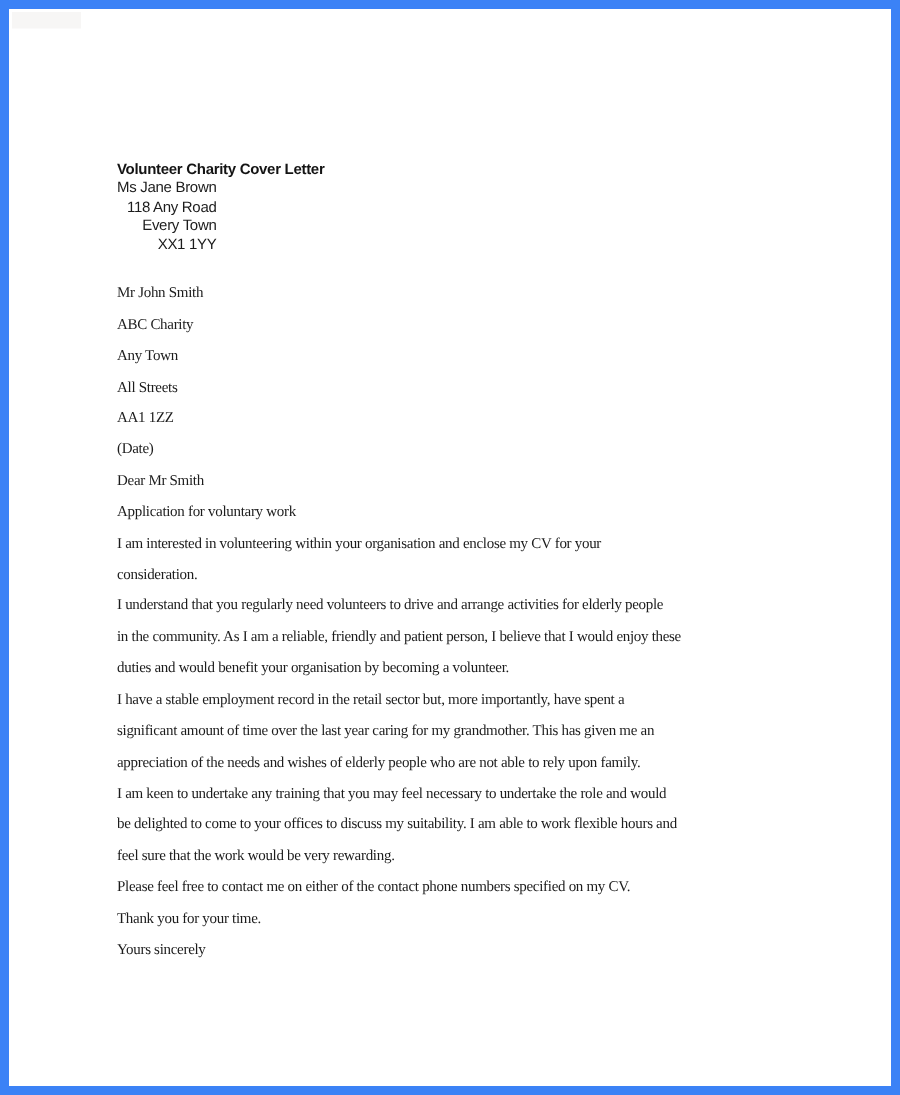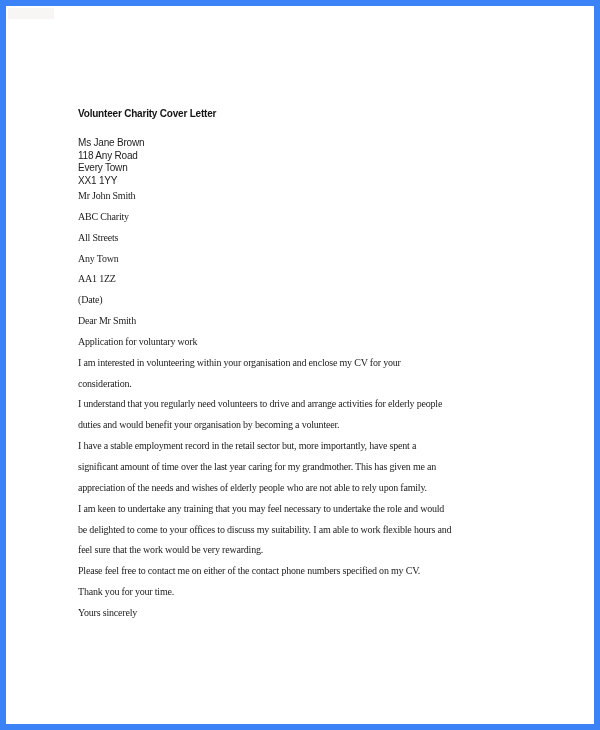--- a/index.html
+++ b/index.html
@@ -36,25 +36,26 @@
     font-size: 10px;
     font-weight: bold;
     line-height: 12px;
     letter-spacing: -0.2px;
     color: #141414;
     white-space: nowrap;
   }
   .sender {
     position: absolute;
     left: 72px;
-    top: 131px;
+    top: 114px;
     font-size: 10px;
     line-height: 12.5px;
     letter-spacing: -0.2px;
     white-space: nowrap;
+    text-align: right;
   }
   .letter-lines {
     position: absolute;
     left: 72px;
     top: 180px;
     width: 460px;
     font-size: 10px;
     line-height: 20.85px;
     letter-spacing: -0.2px;
     font-family: Liberation Serif, serif;
@@ -73,31 +74,32 @@
   <div class="sender">
     <div class="ln">Ms Jane Brown</div>
     <div class="ln">118 Any Road</div>
     <div class="ln">Every Town</div>
     <div class="ln">XX1 1YY</div>
   </div>
 
   <div class="letter-lines">
     <div class="ln">Mr John Smith</div>
     <div class="ln">ABC Charity</div>
+    <div class="ln">Any Town</div>
     <div class="ln">All Streets</div>
-    <div class="ln">Any Town</div>
     <div class="ln">AA1 1ZZ</div>
     <div class="ln">(Date)</div>
     <div class="ln">Dear Mr Smith</div>
     <div class="ln">Application for voluntary work</div>
 
     <div class="ln">I am interested in volunteering within your organisation and enclose my CV for your</div>
     <div class="ln">consideration.</div>
 
     <div class="ln">I understand that you regularly need volunteers to drive and arrange activities for elderly people</div>
+    <div class="ln">in the community. As I am a reliable, friendly and patient person, I believe that I would enjoy these</div>
     <div class="ln">duties and would benefit your organisation by becoming a volunteer.</div>
 
     <div class="ln">I have a stable employment record in the retail sector but, more importantly, have spent a</div>
     <div class="ln">significant amount of time over the last year caring for my grandmother. This has given me an</div>
     <div class="ln">appreciation of the needs and wishes of elderly people who are not able to rely upon family.</div>
 
     <div class="ln">I am keen to undertake any training that you may feel necessary to undertake the role and would</div>
     <div class="ln">be delighted to come to your offices to discuss my suitability. I am able to work flexible hours and</div>
     <div class="ln">feel sure that the work would be very rewarding.</div>
 

